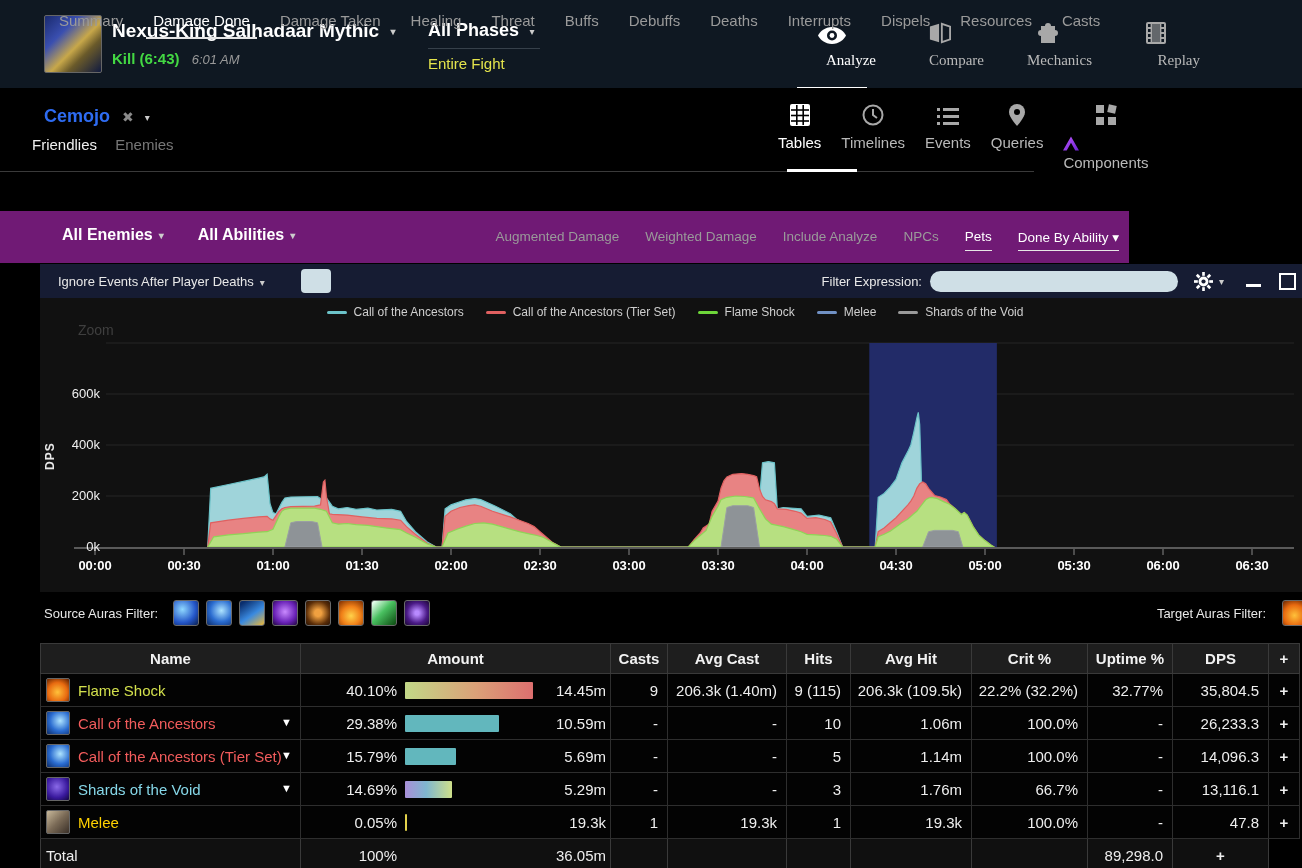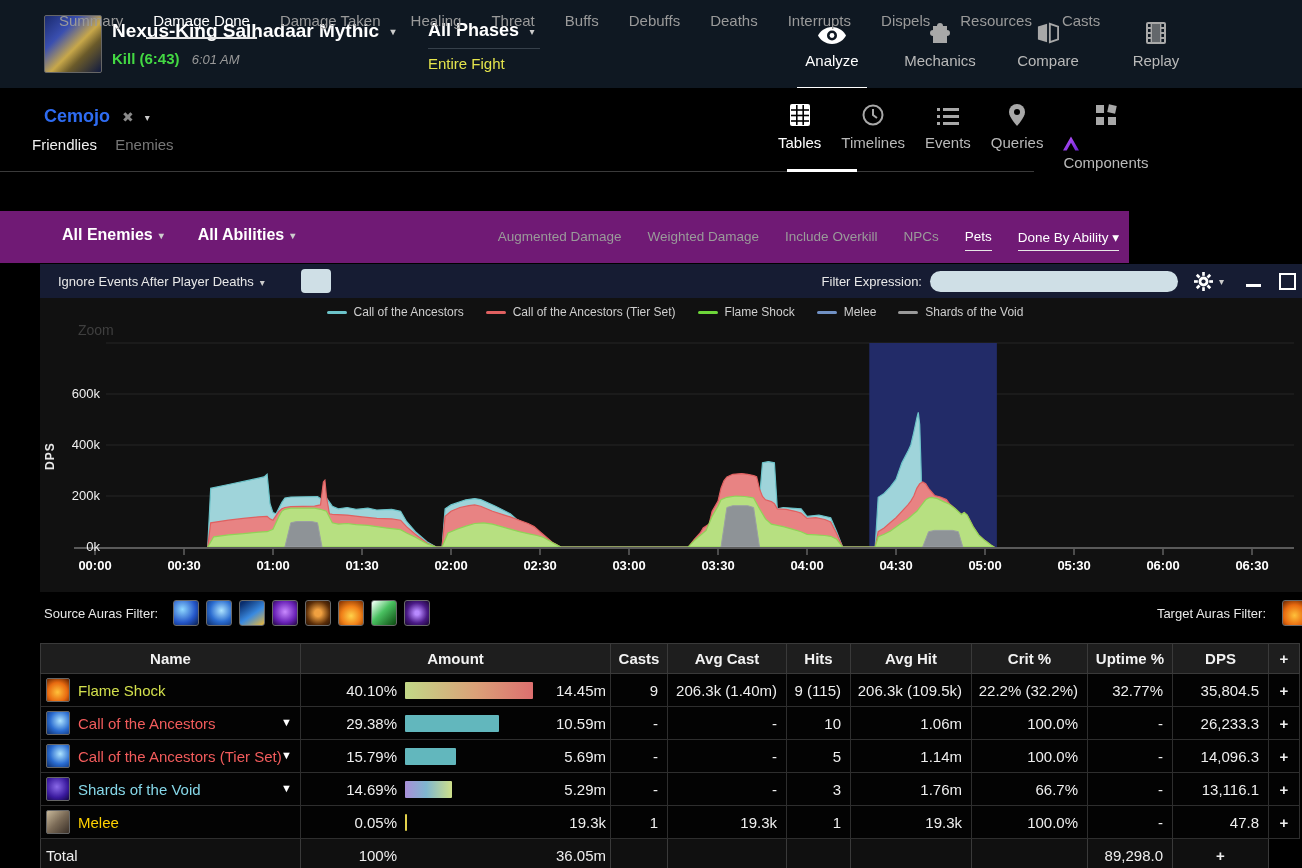--- a/index.html
+++ b/index.html
@@ -14,21 +14,21 @@
   #boss-title{left:112px;top:20px;font-size:19px;font-weight:bold;color:#fff;}
   #kill-row{left:112px;top:50px;font-size:15px;}
   #kill-label{color:#43d843;font-weight:bold;}
   #kill-time{color:#999;font-style:italic;font-size:13px;margin-left:8px;}
   #phase-block{left:428px;top:20px;}
   #phase-label{font-size:18px;font-weight:bold;color:#fff;}
   #phase-sep{width:112px;height:1px;background:#36404a;margin:7px 0 6px 0;}
   #phase-value{font-size:15px;color:#e4e44c;}
   .caret{font-size:10px;color:#ccc;margin-left:6px;vertical-align:middle;}
   .topnav{left:788px;top:18px;display:flex;gap:20px;}
-  .topnav .navitem{width:88px;text-align:center;cursor:pointer;position:relative;height:70px;}
+  .topnav .navitem{width:88px;text-align:right;cursor:pointer;position:relative;height:70px;font-family:Liberation Serif, serif;}
   .navitem .nicon{height:26px;display:flex;align-items:flex-end;justify-content:center;}
   .navitem .nlabel{margin-top:8px;font-size:15px;color:#b9b9b9;}
   .navitem.active .nlabel{color:#fff;}
   .navitem.active::after{content:"";position:absolute;left:9px;bottom:-2px;width:70px;height:3px;background:#fff;}
 
   
   #subbar{left:0;top:88px;width:1034px;height:83px;background:#000;border-bottom:1px solid #3a3a3a;}
   #player-row{left:44px;top:18px;font-size:18px;}
   #player-name{color:#2e6cf2;font-weight:bold;}
   #player-close{color:#8a8a8a;font-size:14px;margin-left:7px;}
@@ -144,34 +144,34 @@
         <svg width="28" height="17" viewBox="0 0 28 17">
             <path d="M14 0C7 0 2 4.6 0 8.5 2 12.4 7 17 14 17s12-4.6 14-8.5C26 4.6 21 0 14 0z" fill="#fff"></path>
             <circle cx="14" cy="8.5" r="5" fill="#0f1822"></circle>
             <circle cx="14" cy="8.5" r="2.4" fill="#fff"></circle>
           </svg>
       </div>
       <div class="nlabel">Analyze</div>
     </div>
     <div class="navitem">
       <div class="nicon">
-        <svg width="22" height="22" viewBox="0 0 22 22">
-            <path d="M8 1a3 3 0 0 1 3 3h4v4a3 3 0 1 1 0 6v7H1v-7a3 3 0 1 1 0-6V4h4a3 3 0 0 1 3-3z" fill="#a8a8a8" transform="translate(3,0)"></path>
-          </svg>
-      </div>
-      <div class="nlabel">Mechanics</div>
-    </div>
-    <div class="navitem">
-      <div class="nicon">
         <svg width="22" height="22" viewBox="0 0 24 22">
             <path d="M11 1v20L1 18V4z" fill="#a8a8a8"></path>
             <path d="M14 1v20l9-3V4z" fill="none" stroke="#a8a8a8" stroke-width="2"></path>
           </svg>
       </div>
       <div class="nlabel">Compare</div>
+    </div>
+    <div class="navitem">
+      <div class="nicon">
+        <svg width="22" height="22" viewBox="0 0 22 22">
+            <path d="M8 1a3 3 0 0 1 3 3h4v4a3 3 0 1 1 0 6v7H1v-7a3 3 0 1 1 0-6V4h4a3 3 0 0 1 3-3z" fill="#a8a8a8" transform="translate(3,0)"></path>
+          </svg>
+      </div>
+      <div class="nlabel">Mechanics</div>
     </div>
     <div class="navitem">
       <div class="nicon">
         <svg width="20" height="22" viewBox="0 0 20 22">
             <rect x="0" y="0" width="20" height="22" rx="2" fill="#a8a8a8"></rect>
             <rect x="6" y="2" width="8" height="18" fill="#0f1822" opacity="0.45"></rect>
             <g fill="#0f1822">
               <rect x="2" y="2" width="2.6" height="3"></rect>
               <rect x="2" y="7" width="2.6" height="3"></rect>
               <rect x="2" y="12" width="2.6" height="3"></rect>
@@ -291,21 +291,21 @@
   </div>
 
 <div id="optrow" class="abs">
   <div id="opt-left" class="abs">
       <div class="opt-main"><span>All Enemies</span><span class="caret">▾</span></div>
       <div class="opt-main"><span>All Abilities</span><span class="caret">▾</span></div>
     </div>
   <div id="opt-right" class="abs">
       <div class="opt-sec">Augmented Damage</div>
       <div class="opt-sec">Weighted Damage</div>
-      <div class="opt-sec">Include Overkill</div>
+      <div class="opt-sec">Include Analyze</div>
       <div class="opt-sec">NPCs</div>
       <div class="opt-sec on">Pets</div>
       <div class="opt-sec on">Done By Ability ▾</div>
     </div>
 </div>
 
 <div id="panel" class="abs">
   <div id="panel-head">
     <span id="ignore-label"><span>Ignore Events After Player Deaths</span><span class="caret">▾</span></span>
     <div id="ignore-box"></div>

